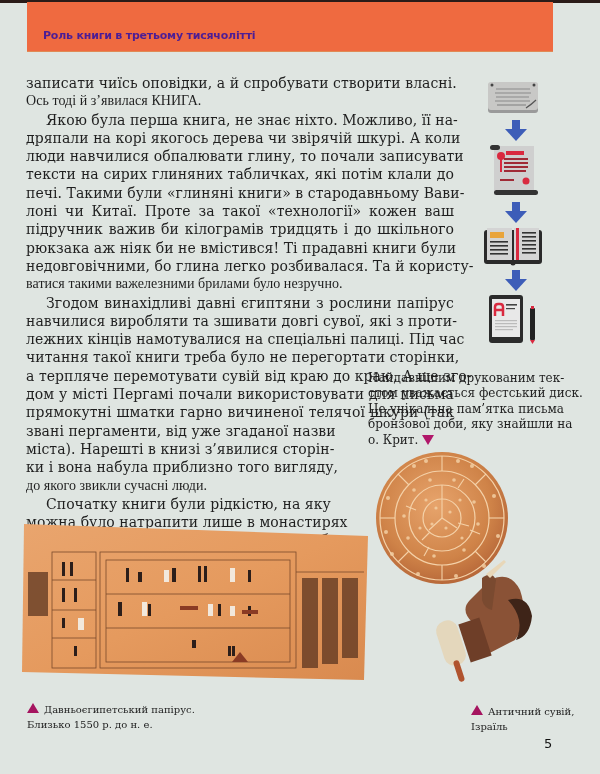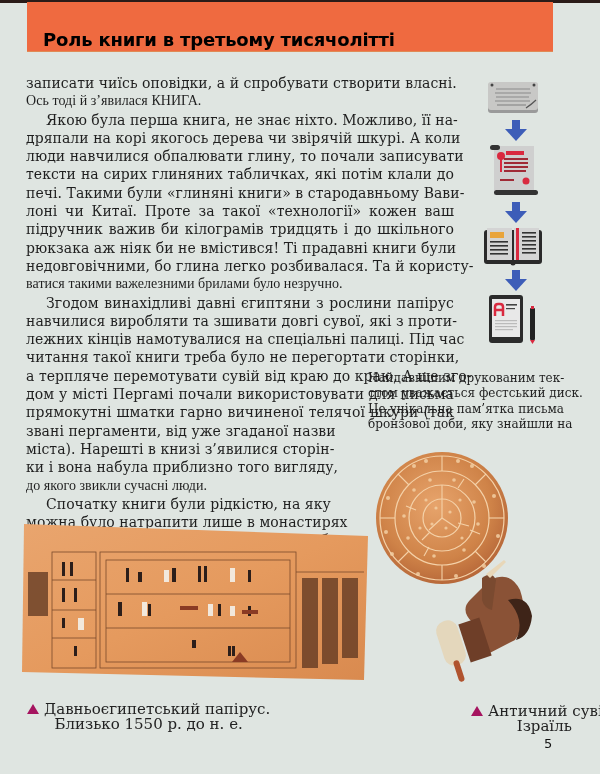--- a/index.html
+++ b/index.html
@@ -15,21 +15,21 @@
       background: #2a1b18;
     }
     .header-band {
       position: absolute; left: 27px; top: 2px; width: 526px; height: 50px;
       background: #ef6a40;
       border-bottom: 1px solid #e08a55;
     }
     .header-title {
       position: absolute; left: 16px; top: 27px;
       font-family: "DejaVu Sans", sans-serif;
-      font-size: 18px; font-weight: bold; color: #000000;
+      font-size: 11px; font-weight: bold; color: #4c1d95;
       letter-spacing: -0.2px;
       white-space: nowrap;
     }
     .main-text {
       position: absolute; left: 26px; top: 74px; width: 428px;
       font-size: 14px; line-height: 18.3px;
       text-align: justify;
       letter-spacing: 0.05px;
     }
     .main-text .ln { display: block; text-align-last: justify; white-space: nowrap; }
@@ -54,23 +54,22 @@
     }
     .tri-up {
       display: inline-block; width: 0; height: 0; vertical-align: baseline;
       border-left: 6px solid transparent; border-right: 6px solid transparent;
       border-bottom: 10px solid #a5145f; margin-right: 5px;
     }
     .disk { position: absolute; left: 374px; top: 450px; width: 136px; height: 136px; }
     .papyrus { position: absolute; left: 22px; top: 522px; width: 348px; height: 160px; }
     .scroll { position: absolute; left: 420px; top: 560px; width: 140px; height: 140px; }
     .caption {
-      position: absolute; font-size: 15px; line-height: 15px; color: #222;
+      position: absolute; font-size: 10px; line-height: 15px; color: #222;
       white-space: nowrap;
-      text-align: center;
     }
     .cap-papyrus { left: 27px; top: 702px; }
     .cap-scroll { left: 435px; top: 704px; margin-left: 36px; }
     .page-number {
       position: absolute; left: 544px; top: 736px;
       font-family: "DejaVu Sans", sans-serif; font-size: 13px; color: #111;
     }
   </style>
 </head>
 <body>
@@ -201,20 +200,21 @@
     <polygon points="42,46 47,46 44.5,50" fill="#d9293f"></polygon>
     <rect x="43" y="12" width="3" height="3" fill="#d9293f"></rect>
   </svg>
 </div>
 
 <div class="disk-caption">
   <span class="ln">Найдавнішим друкованим тек-</span>
   <span class="ln">стом уважається фестський диск.</span>
   <span class="ln">Це унікальна пам’ятка письма</span>
   <span class="ln">бронзової доби, яку знайшли на</span>
+  <span class="ln last"><span>о. Крит.</span><span class="tri-down"></span></span>
 </div>
 
 <svg class="disk" viewBox="0 0 136 136">
   <defs>
     <radialGradient id="dg" cx="45%" cy="40%" r="60%">
       <stop offset="0%" stop-color="#e7a46c"></stop>
       <stop offset="70%" stop-color="#cf8348"></stop>
       <stop offset="100%" stop-color="#b8693a"></stop>
     </radialGradient>
   </defs>

